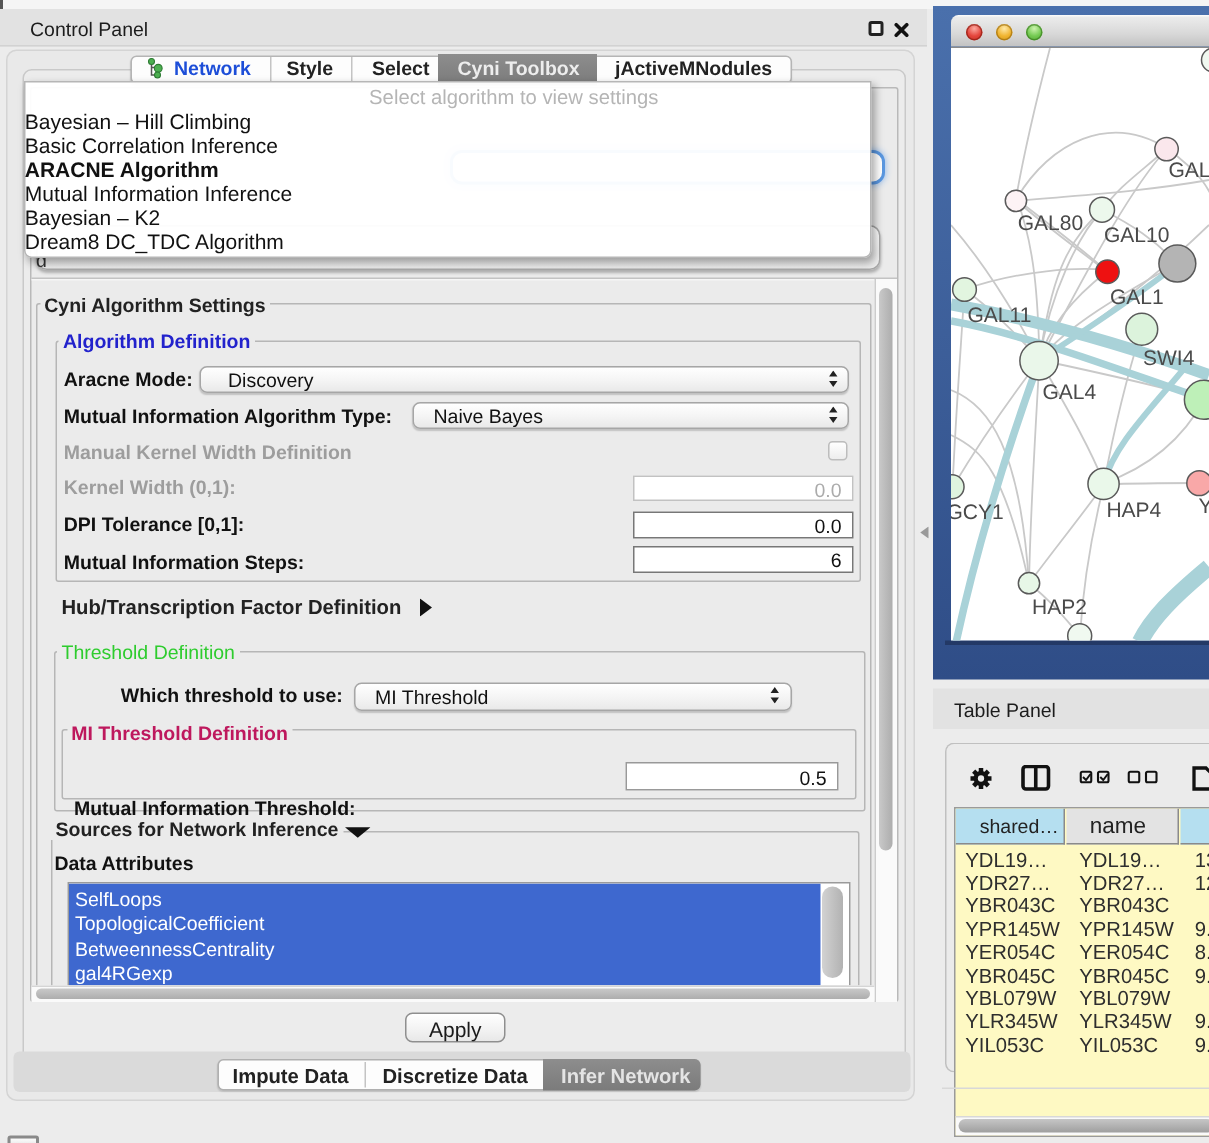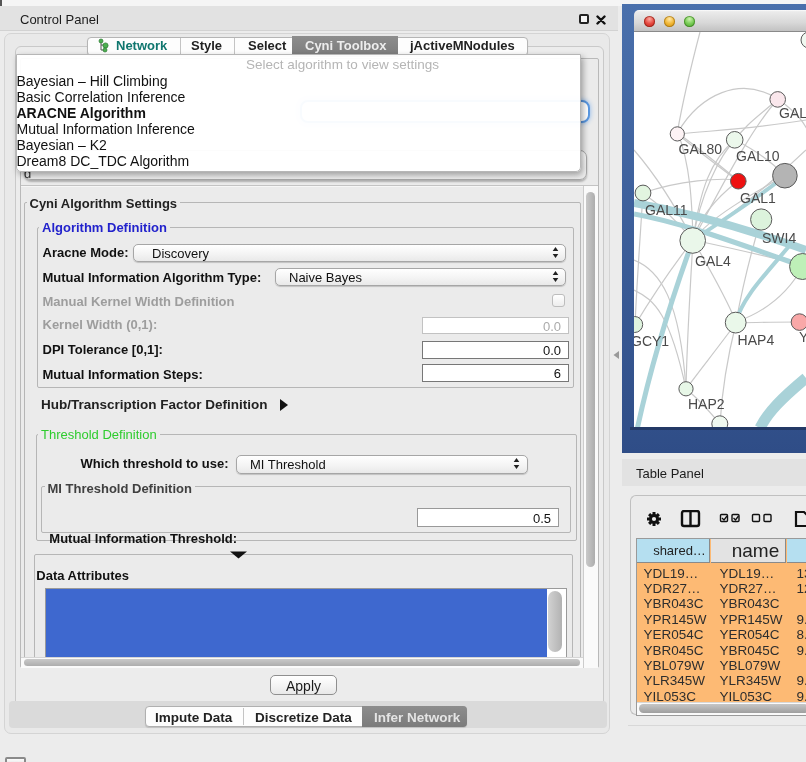--- a/index.html
+++ b/index.html
@@ -33,21 +33,21 @@
 <div class="abs" style="left:180px;top:38px;width:1px;height:16.5px;background:#c4c4c4;"></div>
 <div class="abs" style="left:234px;top:38px;width:1px;height:16.5px;background:#c4c4c4;"></div>
 <div class="abs" style="left:292px;top:35.5px;width:106px;height:21.5px;background:linear-gradient(#8d8d8d,#7b7b7b);"></div>
 
 <svg class="abs" style="left:98px;top:38px;" width="15" height="15" viewBox="0 0 15 15">
   <path d="M3 3 L3 12 L6 12 M3 7 L6 7" stroke="#555" stroke-width="1" fill="none"></path>
   <circle cx="3" cy="3" r="2" fill="#4caf50" stroke="#2d7a33" stroke-width="0.7"></circle>
   <circle cx="7.5" cy="7.5" r="2.6" fill="#4caf50" stroke="#2d7a33" stroke-width="0.7"></circle>
   <circle cx="7" cy="12" r="2" fill="#4caf50" stroke="#2d7a33" stroke-width="0.7"></circle>
 </svg>
-<div class="abs" style="left:116px;top:38px;font-size:13px;font-weight:bold;color:#0f766e;">Network</div>
+<div class="abs" style="left:116px;top:38px;font-size:13px;font-weight:bold;color:#1d4ed8;">Network</div>
 <div class="abs" style="left:191px;top:38px;font-size:13px;font-weight:bold;color:#222;">Style</div>
 <div class="abs" style="left:248px;top:38px;font-size:13px;font-weight:bold;color:#222;">Select</div>
 <div class="abs" style="left:305px;top:38px;font-size:13px;font-weight:bold;color:#ededed;">Cyni Toolbox</div>
 <div class="abs" style="left:410px;top:38px;font-size:13px;font-weight:bold;color:#222;">jActiveMNodules</div>
 
 <div class="abs" style="left:300px;top:100px;width:290px;height:23px;background:#fff;border:2.5px solid #5a97e0;border-radius:8px;box-shadow:0 0 5px #86b4ec;"></div>
 <div class="abs" style="left:24px;top:150px;width:563px;height:30px;background:linear-gradient(#fff,#ededed);border:1px solid #a8a8a8;border-radius:7px;box-shadow:0 2px 2px rgba(0,0,0,0.25);"></div>
 <div class="abs" style="left:24px;top:166px;width:20px;height:12px;font-size:13px;color:#333;overflow:hidden;">g</div>
 
 <div class="abs" style="left:21px;top:185px;width:577px;height:1px;background:#c3c3c3;"></div>
@@ -100,33 +100,35 @@
   <div class="abs" style="left:17px;top:240.3px;background:#ebebeb;padding:0 3px;font-size:13px;font-weight:normal;color:#2ecc2e;">Threshold Definition</div>
 
   <div class="abs" style="left:59.5px;top:269.4px;font-size:13px;font-weight:bold;color:#111;text-align:center;">Which threshold to use:</div>
   <div class="abs combo" style="left:215px;top:268px;width:292px;height:19px;"></div>
   <div class="abs" style="left:229px;top:269.8px;font-size:13px;color:#111;">MI Threshold</div>
   <svg class="abs" style="left:492px;top:271px;" width="7" height="11" viewBox="0 0 7 11">
         <path d="M3.5 0 L6.3 4 L0.7 4 Z M3.5 11 L6.3 7 L0.7 7 Z" fill="#222"></path>
       </svg>
 
   <div class="abs" style="left:19.5px;top:299px;width:530px;height:47px;border:1px solid #b6b6b6;border-radius:2px;"></div>
-  <div class="abs" style="left:23.5px;top:294px;background:#ebebeb;padding:0 3px;font-size:13px;font-weight:bold;color:#404040;">MI Threshold Definition</div>
+  <div class="abs" style="left:23.5px;top:294px;background:#ebebeb;padding:0 3px;font-size:13px;font-weight:bold;color:#be185d;">MI Threshold Definition</div>
   <div class="abs" style="left:28.3px;top:344px;font-size:13px;font-weight:bold;color:#111;">Mutual Information Threshold:</div>
   <div class="abs" style="left:396px;top:321px;width:142px;height:19px;background:#fff;border:1px solid #999;"></div>
   <div class="abs" style="left:396px;top:324px;width:134px;text-align:right;font-size:13px;color:#111;">0.5</div>
 
   <div class="abs" style="left:13px;top:366.5px;width:539px;height:118px;border:1px solid #b6b6b6;border-radius:2px;"></div>
+  <div class="abs" style="left:13px;top:357.7px;background:#ebebeb;padding:0 3px;font-size:13px;font-weight:bold;color:#222;">Sources for Network Inference</div>
   <svg class="abs" style="left:209px;top:364px;" width="17" height="8" viewBox="0 0 17 8">
         <path d="M0 0.5 L17 0.5 L8.5 7.5 Z" fill="#111"></path>
       </svg>
   <div class="abs" style="left:15.3px;top:381.3px;font-size:13px;font-weight:bold;color:#111;">Data Attributes</div>
 
   <div class="abs" style="left:23.5px;top:400.6px;width:522px;height:70px;background:#fff;border:1px solid #9a9a9a;overflow:hidden;">
     <div style="position:absolute;left:0px;top:0px;width:501px;height:70px;background:#3e68cf;"></div>
+    <div style="position:absolute;left:4.5px;top:3.5px;font-size:13px;color:#fff;line-height:16.25px;">SelfLoops<br>TopologicalCoefficient<br>BetweennessCentrality<br>gal4RGexp</div>
     <div style="position:absolute;right:4px;top:2px;width:13.5px;height:61px;background:linear-gradient(to right,#d2d2d2,#b2b2b2);border-radius:7px;"></div>
   </div>
  </div>
 </div>
 
 <div class="abs" style="left:583px;top:186px;width:15px;height:482px;background:#fafafa;border-left:1px solid #cccccc;"></div>
 <div class="abs" style="left:585.5px;top:192px;width:9px;height:375px;background:linear-gradient(to right,#c9c9c9,#adadad);border-radius:5px;"></div>
 
 <div class="abs" style="left:21px;top:656.5px;width:562px;height:11.5px;background:#fafafa;border-top:1px solid #d5d5d5;"></div>
 <div class="abs" style="left:24px;top:658.5px;width:556px;height:7px;background:linear-gradient(#c9c9c9,#adadad);border-radius:5px;"></div>
@@ -251,23 +253,23 @@
     <rect x="74.5" y="4.5" width="7" height="7" rx="1" stroke-width="1.4"></rect>
     <rect x="86" y="4.5" width="7" height="7" rx="1" stroke-width="1.4"></rect>
     <path d="M76 8 l2 2 l3 -4" stroke-width="1.3"></path>
     <path d="M87.5 8 l2 2 l3 -4" stroke-width="1.3"></path>
     <rect x="106.5" y="4.5" width="7" height="7" rx="1" stroke-width="1.4"></rect>
     <rect x="118" y="4.5" width="7" height="7" rx="1" stroke-width="1.4"></rect>
     <path d="M150 2 h8 l4 4 v10 h-12 z" stroke-width="2.2"></path>
   </g>
 </svg>
 
-<div class="abs" style="left:635.5px;top:537.5px;width:170.5px;height:178px;background:#fdba74;border:1px solid #9a9a9a;border-right:none;overflow:hidden;">
+<div class="abs" style="left:635.5px;top:537.5px;width:170.5px;height:220px;background:#fef9c3;border:1px solid #9a9a9a;border-right:none;overflow:hidden;">
   <div style="position:absolute;left:0;top:0;width:73px;height:24.5px;background:#b5dff0;border-right:1px solid #8a8a8a;border-bottom:1px solid #8a8a8a;text-align:center;text-indent:14px;font-size:13px;color:#222;line-height:24px;">shared…</div>
-  <div style="position:absolute;left:74px;top:0;width:75px;height:24.5px;background:#e3e3e3;border-right:1px solid #8a8a8a;border-bottom:1px solid #8a8a8a;text-align:center;text-indent:16px;font-size:19px;color:#222;line-height:24px;">name</div>
+  <div style="position:absolute;left:74px;top:0;width:75px;height:24.5px;background:#e3e3e3;border-right:1px solid #8a8a8a;border-bottom:1px solid #8a8a8a;text-indent:16px;font-size:15px;color:#222;line-height:24px;">name</div>
   <div style="position:absolute;left:150px;top:0;width:25px;height:24.5px;background:#b5dff0;border-bottom:1px solid #8a8a8a;"></div>
   <div style="position:absolute;left:7px;top:27px;font-size:13.5px;color:#2e2e2e;line-height:15.4px;">YDL19…<br>YDR27…<br>YBR043C<br>YPR145W<br>YER054C<br>YBR045C<br>YBL079W<br>YLR345W<br>YIL053C</div>
   <div style="position:absolute;left:83px;top:27px;font-size:13.5px;color:#2e2e2e;line-height:15.4px;">YDL19…<br>YDR27…<br>YBR043C<br>YPR145W<br>YER054C<br>YBR045C<br>YBL079W<br>YLR345W<br>YIL053C</div>
   <div style="position:absolute;left:160px;top:27px;font-size:13.5px;color:#2e2e2e;line-height:15.4px;">13<br>12<br><br>9.<br>8.<br>9.<br><br>9.<br>9.</div>
 
   <div style="position:absolute;left:0;bottom:0;width:171px;height:13px;background:#fafafa;border-top:1px solid #d8d8d8;"></div>
   <div style="position:absolute;left:2px;bottom:2px;width:170px;height:9px;background:linear-gradient(#c6c6c6,#9f9f9f);border-radius:5px;"></div>
 </div>
 <div class="abs" style="left:628px;top:725px;width:178px;height:1px;background:#d8d8d8;"></div>
 

